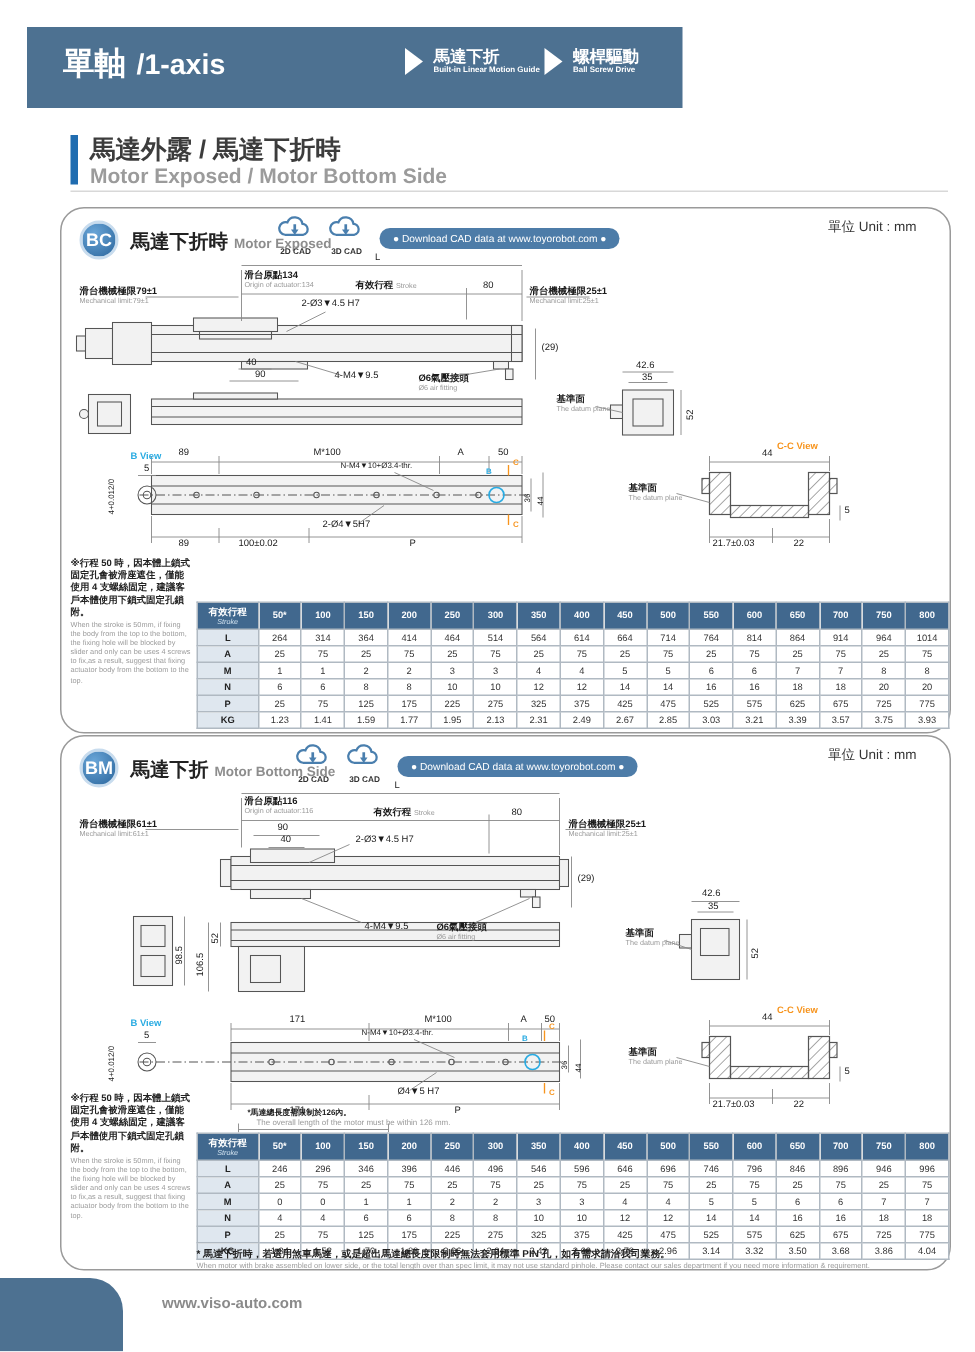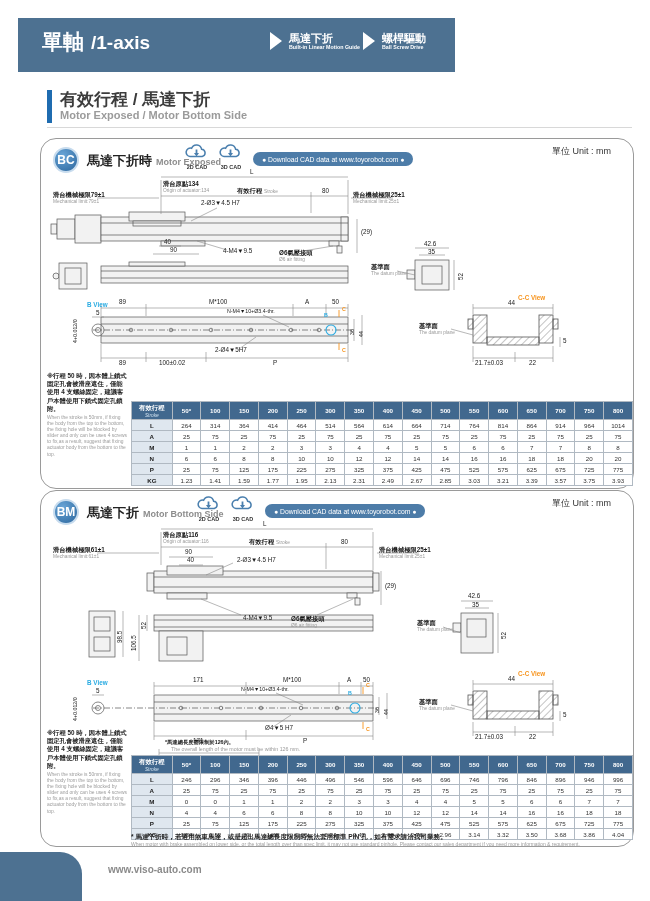--- a/index.html
+++ b/index.html
@@ -11,21 +11,21 @@
   .hdr-model{font-size:29px;font-weight:bold;letter-spacing:.5px}
   .hdr-cn{font-size:21px;font-weight:bold}
   .hdr-en{font-size:19px;font-weight:bold}
   .hbadge{position:absolute;top:14px;display:flex;align-items:center;gap:7px}
   .tri{width:0;height:0;border-left:12px solid #fff;border-top:9px solid transparent;border-bottom:9px solid transparent}
   .hb-cn{font-size:11px;font-weight:bold;line-height:1.1}
   .hb-en{font-size:5.3px;font-weight:bold;line-height:1.2}
   
   .sect-bar{position:absolute;left:47px;top:90px;width:5px;height:33px;background:#1f6cb0}
   .sect-cn{position:absolute;left:60px;top:88px;font-size:17px;font-weight:bold;color:#3c3c3c}
-  .sect-en{position:absolute;left:60px;top:109px;font-size:11px;font-weight:bold;color:#9b9b9b}
+  .sect-en{position:absolute;left:60px;top:109px;font-size:14px;font-weight:bold;color:#9b9b9b}
   .rule{position:absolute;left:47px;top:127px;width:585px;height:1px;background:#d8d8d8}
   
   .panel{position:absolute;left:40px;width:592px;border:1.3px solid #9a9a9a;border-radius:16px;background:#fff}
   #panel-bc{top:138px;height:349px}
   #panel-bm{top:490px;height:355px}
   .pbadge{position:absolute;left:12px;top:8px;width:26px;height:26px;border-radius:50%;
           background:radial-gradient(circle at 35% 30%,#6aa6d8,#2a659c);color:#fff;font-weight:bold;font-size:12px;
           display:flex;align-items:center;justify-content:center;border:2px solid #c8dcee;box-sizing:border-box}
   .pname{position:absolute;left:46px;top:13px;font-size:13px;font-weight:bold;color:#222;white-space:nowrap}
   .pname .en{font-size:9px;color:#8d8d8d;font-weight:bold;margin-left:4px}
@@ -92,21 +92,21 @@
     <div class="hbadge" style="left:345px">
       <span class="tri"></span>
       <span>
         <span class="hb-cn" style="display:block">螺桿驅動</span>
         <span class="hb-en" style="display:block">Ball Screw Drive</span>
       </span>
     </div>
   </div>
 
   <div class="sect-bar"></div>
-  <div class="sect-cn">有效行程 / 馬達下折</div>
+  <div class="sect-cn">馬達外露 / 馬達下折時</div>
   <div class="sect-en">Motor Exposed / Motor Bottom Side</div>
   <div class="rule"></div>
 
   <div class="panel" id="panel-bc">
     <div class="pbadge">BC</div>
     <div class="pname">
       <span>馬達下折時</span><span class="en">Motor Exposed</span>
     </div>
     <div class="cloud" style="left:140px">
       <svg width="26" height="16" viewBox="0 0 26 16">

